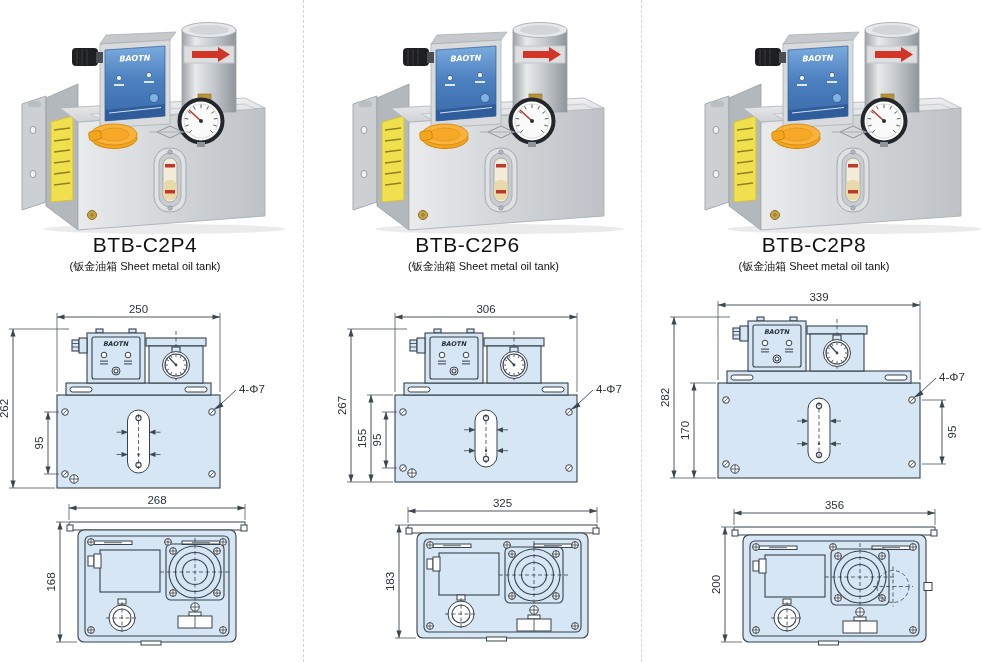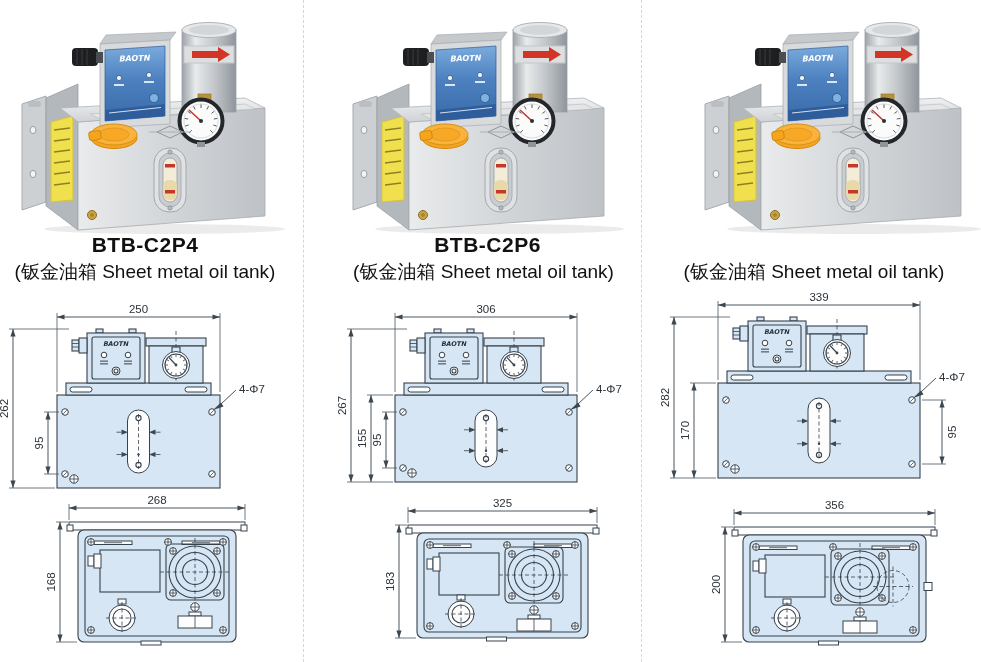--- a/index.html
+++ b/index.html
@@ -1,22 +1,22 @@
 <!DOCTYPE html>
 <html style="--dfill: #d6e6f4;"><head>
 <meta charset="utf-8">
 <style>
 html,body{margin:0;padding:0;background:#fff;}
 body{width:981px;height:662px;position:relative;font-family:"Liberation Sans",sans-serif;overflow:hidden;}
 .page{position:absolute;inset:0;background:#fff;}
 .divider{position:absolute;top:0;bottom:0;width:0;border-left:1px dashed #d9d3d3;}
 .column{position:absolute;top:0;height:662px;}
 .photo{position:absolute;top:2px;left:0;}
-.model{position:absolute;top:233px;margin:0;font-size:21px;font-weight:700;letter-spacing:.5px;color:#111;text-align:center;}
-.subtitle{position:absolute;top:259px;font-size:19px;color:#111;text-align:center;white-space:nowrap;}
+.model{position:absolute;top:233px;margin:0;font-size:21px;font-weight:400;letter-spacing:.5px;color:#111;text-align:center;}
+.subtitle{position:absolute;top:259px;font-size:11px;color:#111;text-align:center;white-space:nowrap;}
 .front-view{position:absolute;top:288px;left:0;}
 .top-view{position:absolute;top:500px;left:15px;}
 svg{overflow:visible;display:block;}
 .dt{font-family:"Liberation Sans",sans-serif;font-size:11.5px;fill:#2a323a;}
 .dl{stroke:#4a565f;stroke-width:1;fill:none;}
 .el{stroke:#4a565f;stroke-width:.8;fill:none;}
 .ar{fill:#3c474f;stroke:none;}
 .ol{fill:none;stroke:#37424d;stroke-width:1.1;}
 .fb{fill:var(--dfill,#d6e6f4);stroke:#37424d;stroke-width:1.1;}
 .fw{fill:#fdfdfd;stroke:#37424d;stroke-width:1;}
@@ -504,21 +504,21 @@
             <rect x="163" y="188" width="10" height="3.5" fill="#c2392b"></rect>
             <circle cx="168" cy="150" r="2.2" fill="#b3b8bc" stroke="#83888d" stroke-width=".6"></circle>
             <circle cx="168" cy="206" r="2.2" fill="#b3b8bc" stroke="#83888d" stroke-width=".6"></circle>
           </g>
  <g>
             <circle cx="90" cy="213" r="4.5" fill="#c9a544" stroke="#8a6d22"></circle>
             <circle cx="90" cy="213" r="2" fill="#a8852f"></circle>
           </g>
  </svg>
       </div>
-    <h2 class="model" style="left: 32px; width: 305px;">BTB-C2P6</h2>
+    <h2 class="model" style="left: 12px; width: 305px;">BTB-C2P6</h2>
     <div class="subtitle" style="left: 28px; width: 305px;">(钣金油箱 Sheet metal oil tank)</div>
     <div class="front-view">
         <svg width="338" height="212">
           <rect class="fb" x="92" y="107" width="182" height="87"></rect>
           <g>
             <rect class="fb" x="101" y="95" width="164" height="12"></rect>
             <rect class="fw" x="105" y="99" width="22" height="5" rx="2.5"></rect>
             <rect class="fw" x="239" y="99" width="22" height="5" rx="2.5"></rect>
           </g>
           <g>
@@ -868,20 +868,21 @@
             <rect x="163" y="188" width="10" height="3.5" fill="#c2392b"></rect>
             <circle cx="168" cy="150" r="2.2" fill="#b3b8bc" stroke="#83888d" stroke-width=".6"></circle>
             <circle cx="168" cy="206" r="2.2" fill="#b3b8bc" stroke="#83888d" stroke-width=".6"></circle>
           </g>
  <g>
             <circle cx="90" cy="213" r="4.5" fill="#c9a544" stroke="#8a6d22"></circle>
             <circle cx="90" cy="213" r="2" fill="#a8852f"></circle>
           </g>
  </svg>
       </div>
+    <h2 class="model" style="left: 18px; width: 310px;">BTB-C2P8</h2>
     <div class="subtitle" style="left: 18px; width: 310px;">(钣金油箱 Sheet metal oil tank)</div>
     <div class="front-view">
         <svg width="340" height="212">
           <rect class="fb" x="77" y="95" width="202" height="95"></rect>
           <g>
             <rect class="fb" x="86" y="83" width="184" height="12"></rect>
             <rect class="fw" x="90" y="87" width="22" height="5" rx="2.5"></rect>
             <rect class="fw" x="244" y="87" width="22" height="5" rx="2.5"></rect>
           </g>
           <g>

